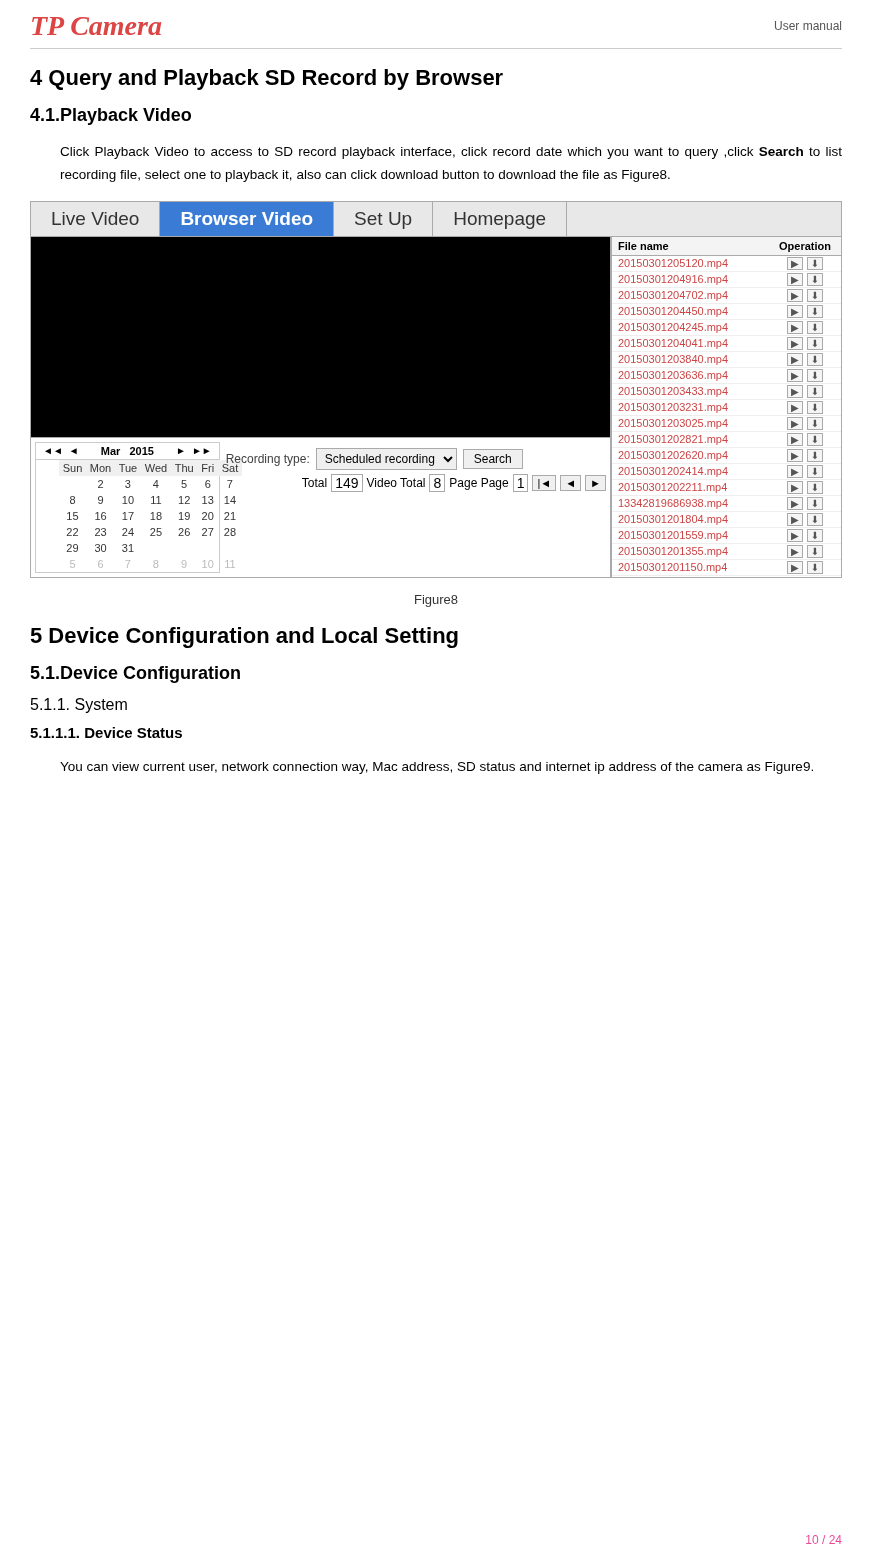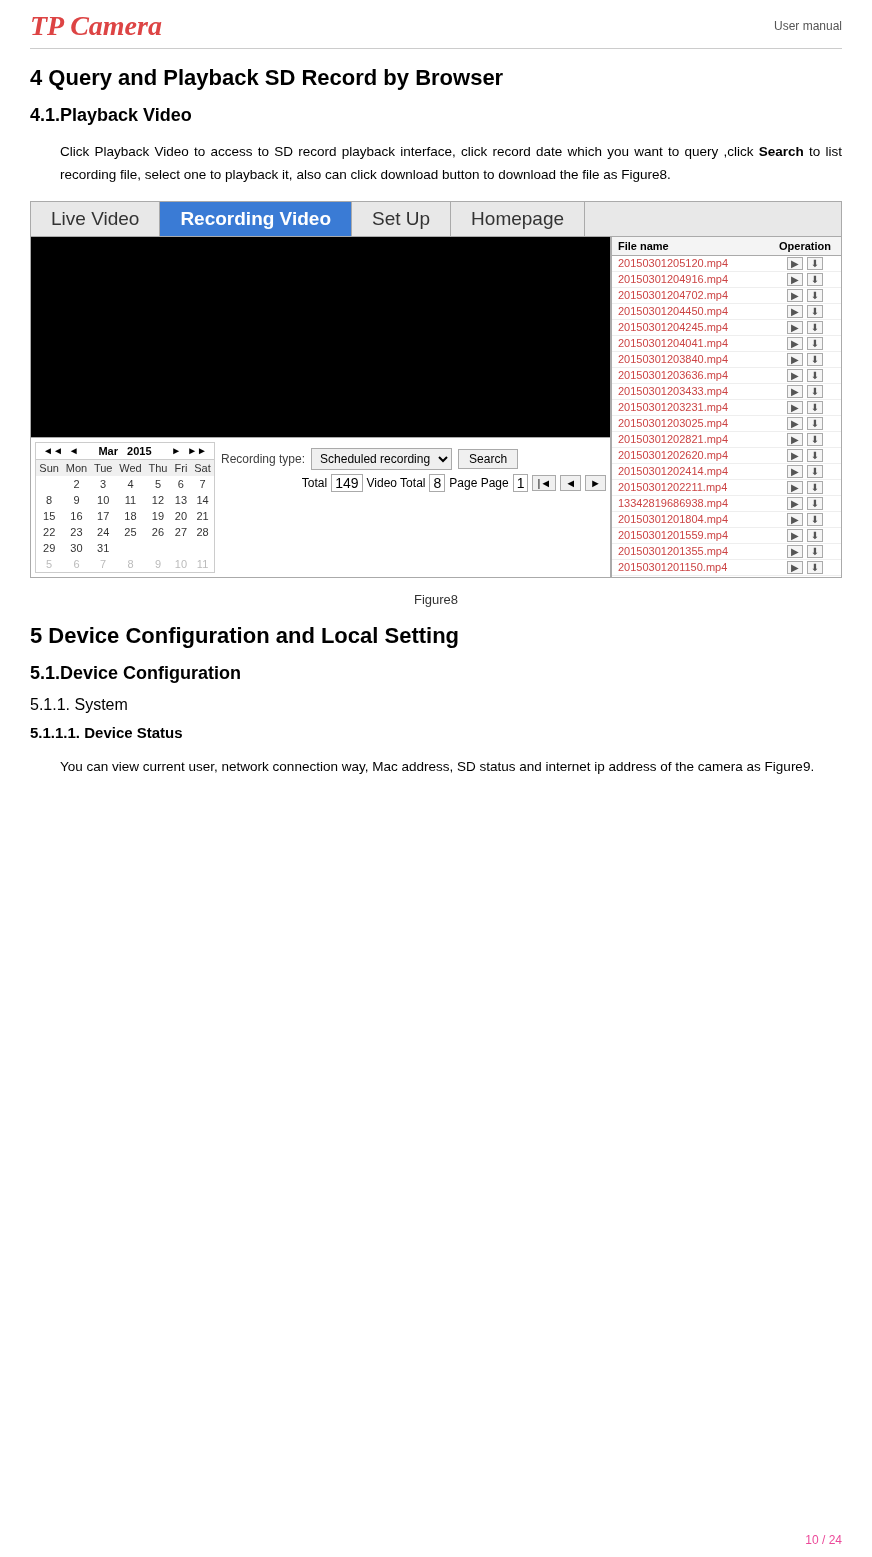--- a/index.html
+++ b/index.html
@@ -136,20 +136,21 @@
     }
     .cal-nav {
       cursor: pointer;
       padding: 0 3px;
       font-size: 10px;
     }
     .calendar table {
       width: 100%;
       border-collapse: collapse;
       font-size: 11px;
+      margin-left: 23px;
     }
     .calendar table th {
       text-align: center;
       padding: 2px;
       font-weight: normal;
       color: #333;
       background: #f0f0f0;
     }
     .calendar table td {
       text-align: center;
@@ -278,21 +279,21 @@
 <h3 class="sub-title">4.1.Playback Video</h3>
 
 <p class="body-text">
   <span>Click Playback Video to access to SD record playback interface, click record date which you want to query ,click </span><strong>Search</strong><span> to list recording file, select one to playback it, also can click download button to download the file as Figure8.</span>
 </p>
 
 <div class="browser-mockup">
 
   <div class="nav-bar">
     <div class="nav-tab">Live Video</div>
-    <div class="nav-tab active">Recording Video</div>
+    <div class="nav-tab active">Browser Video</div>
     <div class="nav-tab">Set Up</div>
     <div class="nav-tab">Homepage</div>
   </div>
 
   <div class="browser-content">
 
     <div class="left-panel">
 
       <div class="video-area" style="flex:1;"></div>
 

